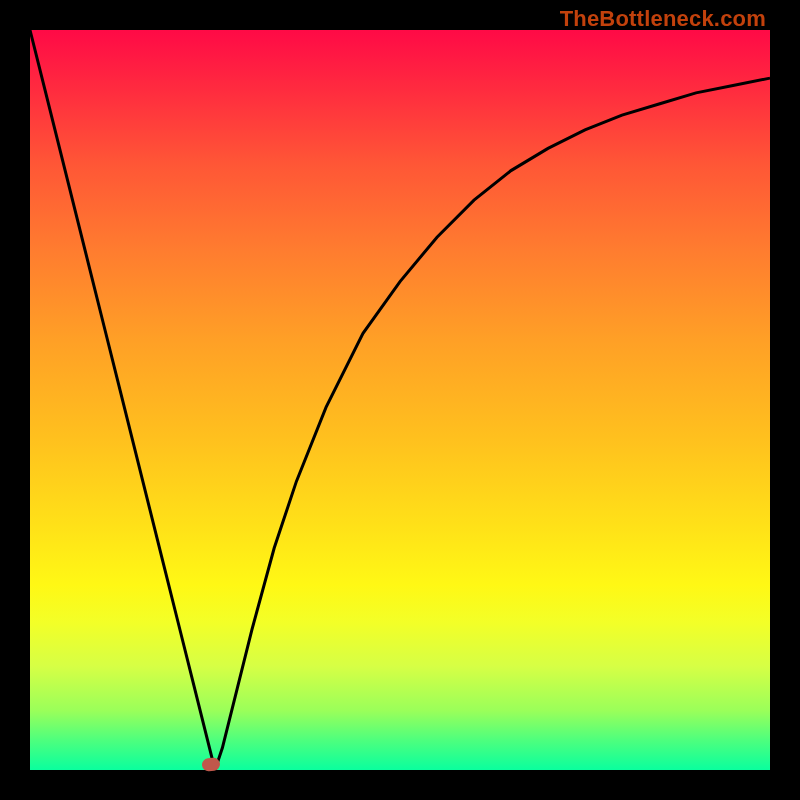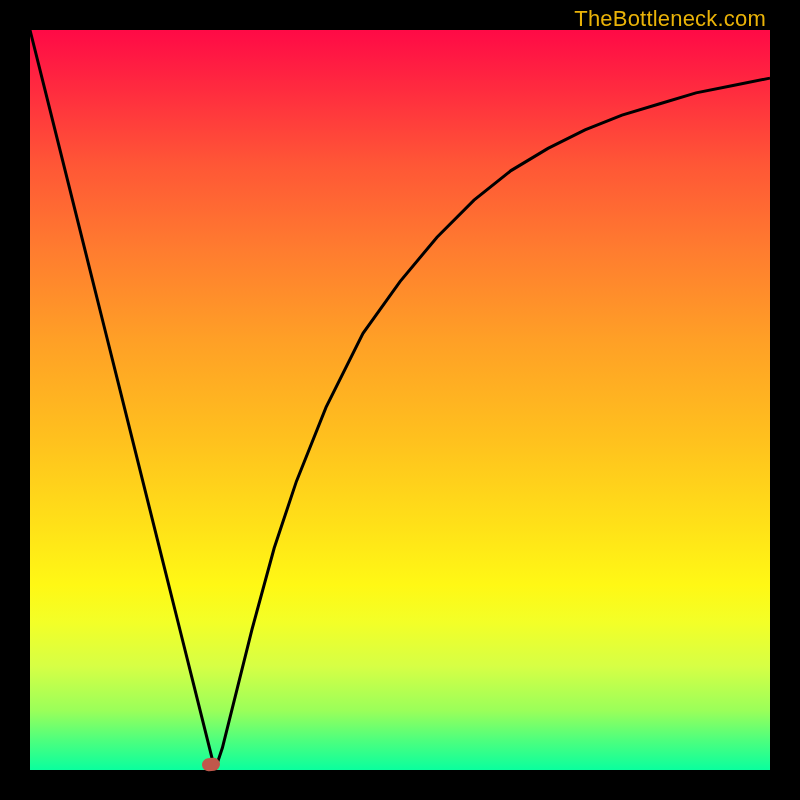--- a/index.html
+++ b/index.html
@@ -31,24 +31,24 @@
       #d6ff45 86%,
       #9aff5a 92%,
       #4dff7e 96%,
       #0aff9e 100%
     );
   }
   .attribution {
     position: absolute;
     top: 6px;
     right: 34px;
-    color: #eab308;
+    color: #c2410c;
     font-size: 22px;
     letter-spacing: 0.2px;
-    font-weight: 400;
+    font-weight: 700;
   }
   svg.curve {
     position: absolute;
     left: 0;
     top: 0;
     width: 740px;
     height: 740px;
     overflow: visible;
   }
   .marker {

